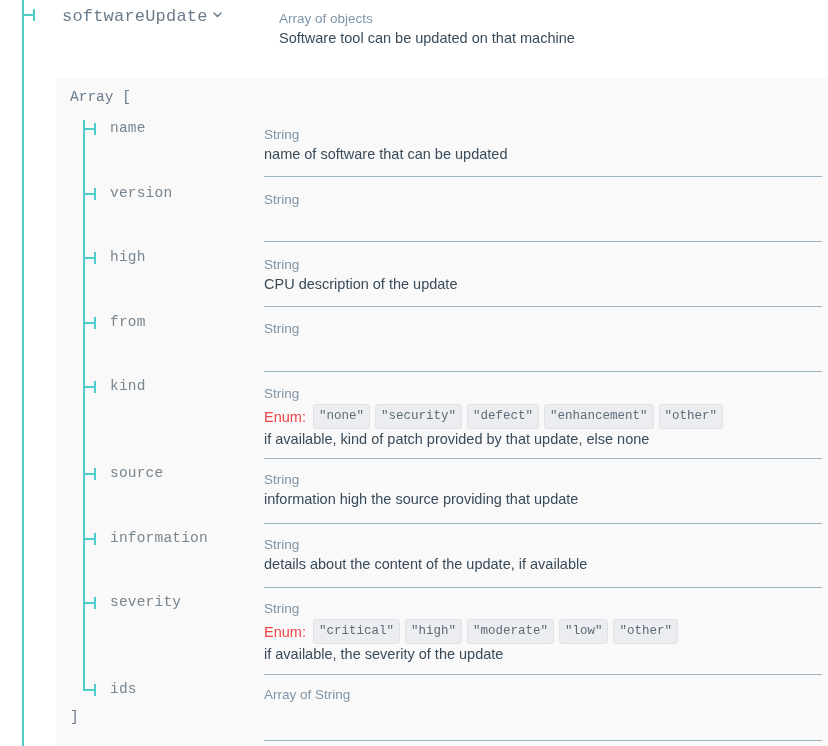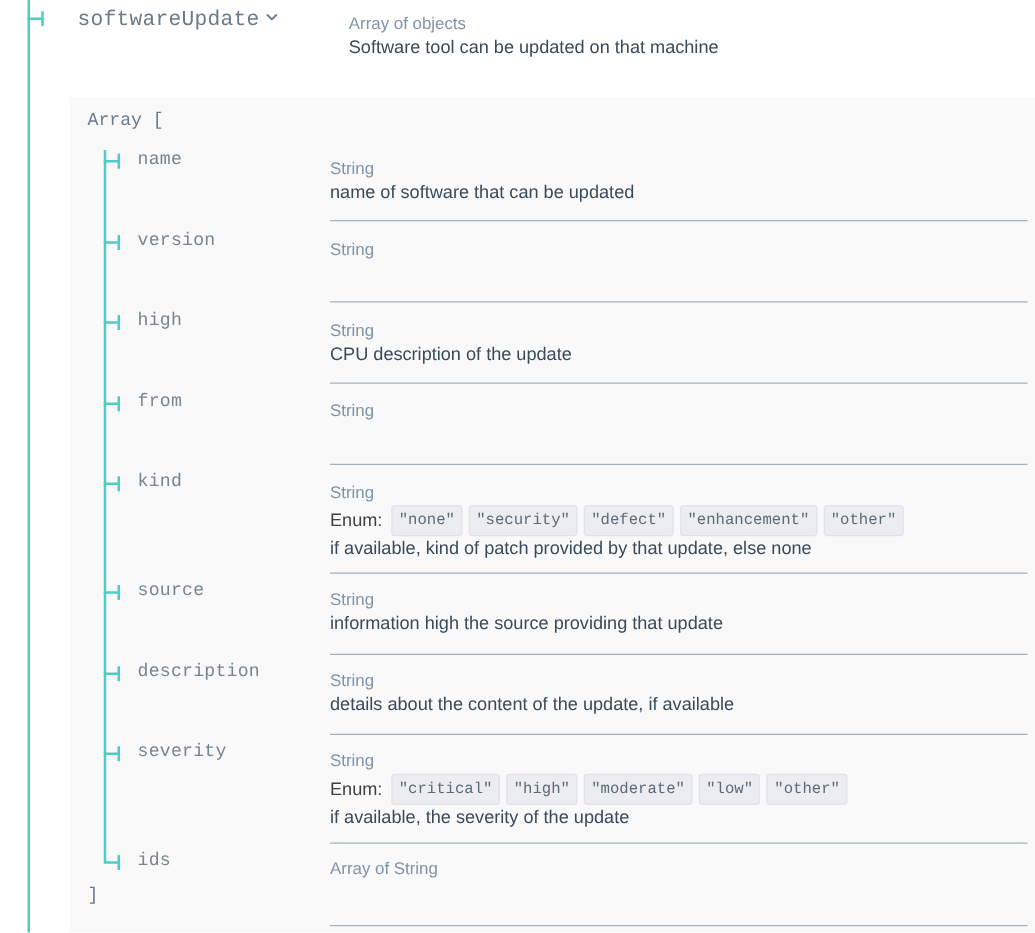--- a/index.html
+++ b/index.html
@@ -160,21 +160,21 @@
   .enum-line {
     display: flex;
     align-items: center;
     flex-wrap: wrap;
     gap: 5px;
     margin-top: 1px;
     line-height: 20px;
   }
   .enum-label {
     font-size: 14.5px;
-    color: #404040;
+    color: #ef4444;
     margin-right: 2px;
     text-align: right;
   }
   .enum-badge {
     display: inline-block;
     font-family: "Liberation Mono", "DejaVu Sans Mono", monospace;
     font-size: 12.5px;
     color: #5c6b78;
     background: #ecedf0;
     border: 1px solid #dfe2e6;
@@ -269,21 +269,21 @@
         <div class="row-label" style="top: 387px;">source</div>
         <div class="row-right" style="top: 392px;">
           <div class="type-line">String</div>
           <div class="desc-line">information high the source providing that update</div>
         </div>
         <div class="divider" style="top: 445px;"></div>
       </div>
       <div class="row">
         <div class="node-tick" style="top: 460px;"></div>
         <div class="node-cap" style="top: 455px;"></div>
-        <div class="row-label" style="top: 452px;">description</div>
+        <div class="row-label" style="top: 452px;">information</div>
         <div class="row-right" style="top: 457px;">
           <div class="type-line">String</div>
           <div class="desc-line">details about the content of the update, if available</div>
         </div>
         <div class="divider" style="top: 509px;"></div>
       </div>
       <div class="row">
         <div class="node-tick" style="top: 524px;"></div>
         <div class="node-cap" style="top: 519px;"></div>
         <div class="row-label" style="top: 516px;">severity</div>

